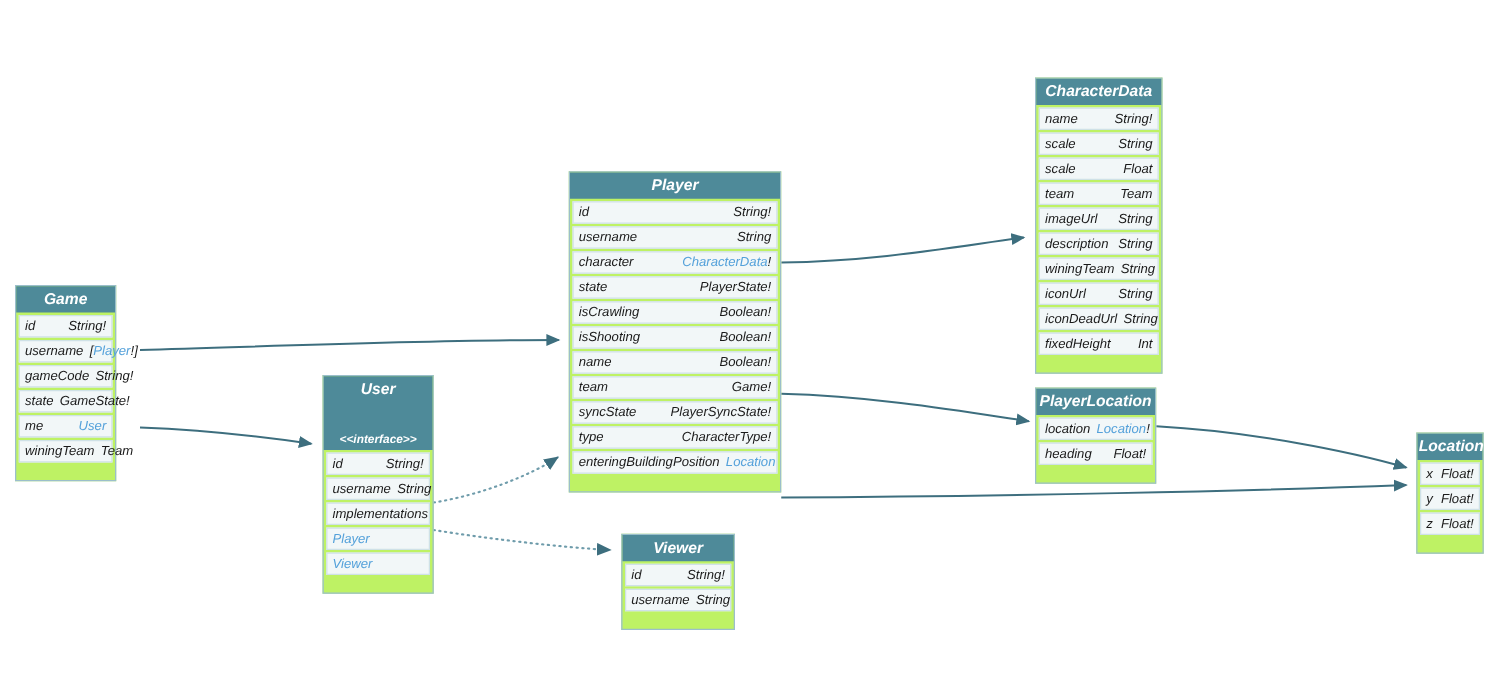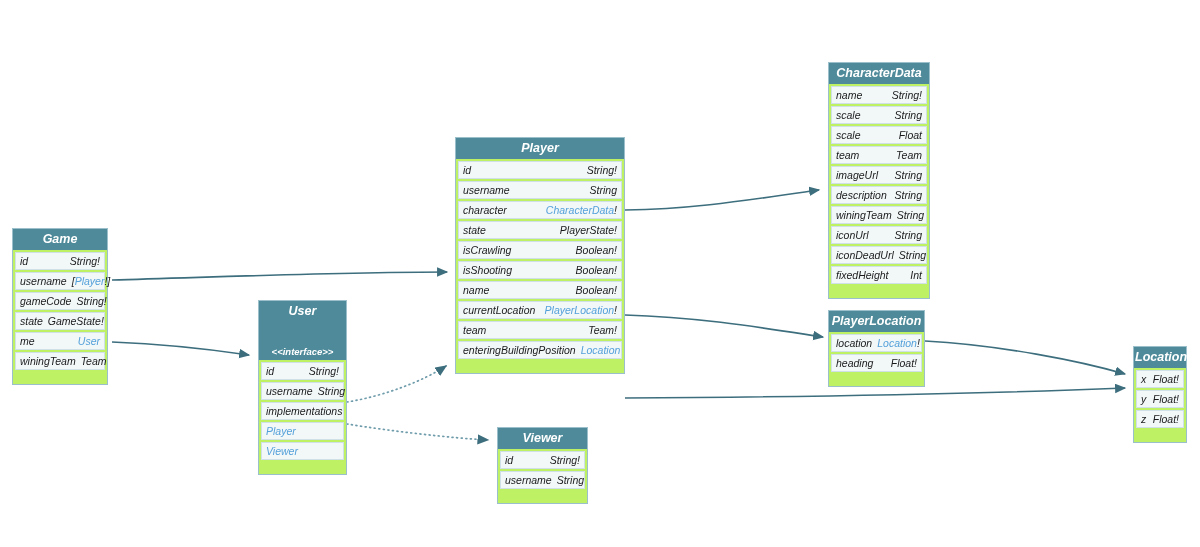--- a/index.html
+++ b/index.html
@@ -58,21 +58,21 @@
     </defs>
   <path d="M112,280 C220,277 340,272 447,272" class="edge" marker-end="url(#arrowhead)"></path>
       <path d="M112,342 C165,344 215,350 249,355" class="edge" marker-end="url(#arrowhead)"></path>
       <path d="M625,210 C700,209 760,198 819,190" class="edge" marker-end="url(#arrowhead)"></path>
       <path d="M625,315 C700,317 770,329 823,337" class="edge" marker-end="url(#arrowhead)"></path>
       <path d="M625,398 C800,397 1000,393 1125,388" class="edge" marker-end="url(#arrowhead)"></path>
       <path d="M925,341 C1000,345 1080,361 1125,374" class="edge" marker-end="url(#arrowhead)"></path>
       <path d="M347,402 C385,396 425,380 446,366" class="edge dotted" marker-end="url(#arrowhead)"></path>
       <path d="M347,424 C390,431 450,438 488,440" class="edge dotted" marker-end="url(#arrowhead)"></path>
     </svg>
-<div class="node" style="left: 12px; top: 228px; width: 96px;">
+<div class="node" style="left: 12px; top: 228px; width: 81px;">
       <div class="thead"><span>Game</span></div>
       <div class="rows">
         <div class="row">
           <span class="fname">id</span>
           <span class="ftype">String!</span>
         </div>
         <div class="row">
           <span class="fname">username</span>
           <span class="ftype"><span>[</span><span class="link">Player</span><span>!]</span></span>
         </div>
@@ -141,26 +141,30 @@
         </div>
         <div class="row">
           <span class="fname">isShooting</span>
           <span class="ftype">Boolean!</span>
         </div>
         <div class="row">
           <span class="fname">name</span>
           <span class="ftype">Boolean!</span>
         </div>
         <div class="row">
-          <span class="fname">currentLocation</span>
-          <span class="ftype"><span class="link">PlayerLocation</span><span>!</span></span>
-        </div>
-        <div class="row">
           <span class="fname">team</span>
-          <span class="ftype">Team!</span>
+          <span class="ftype">Game!</span>
+        </div>
+        <div class="row">
+          <span class="fname">syncState</span>
+          <span class="ftype">PlayerSyncState!</span>
+        </div>
+        <div class="row">
+          <span class="fname">type</span>
+          <span class="ftype">CharacterType!</span>
         </div>
         <div class="row">
           <span class="fname">enteringBuildingPosition</span>
           <span class="ftype"><span class="link">Location</span></span>
         </div>
       </div>
     </div>
     <div class="node" style="left: 497px; top: 427px; width: 91px;">
       <div class="thead"><span>Viewer</span></div>
       <div class="rows">

